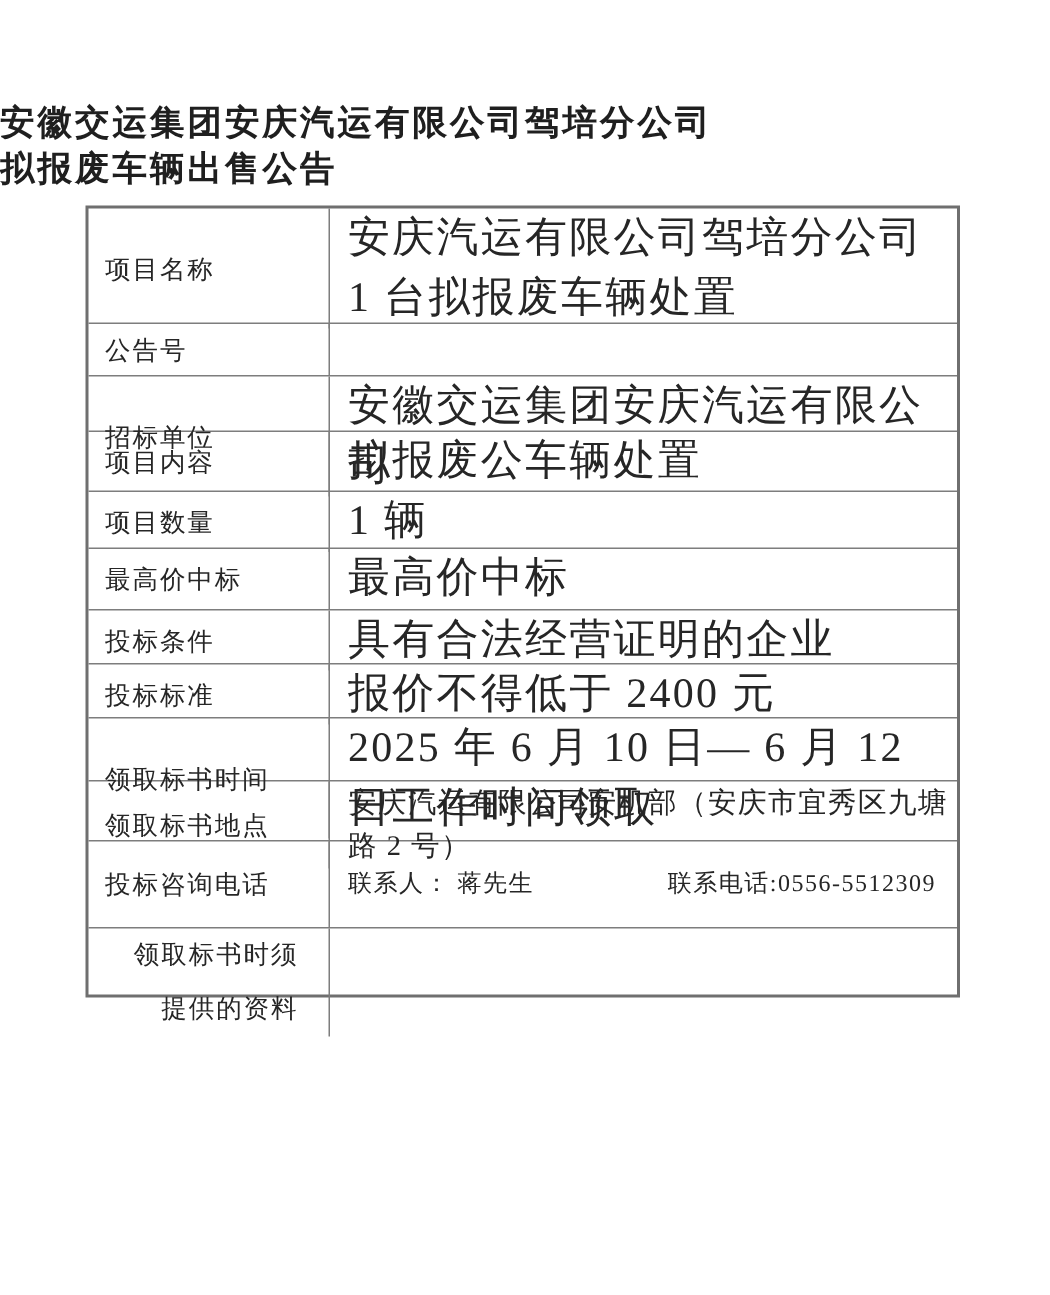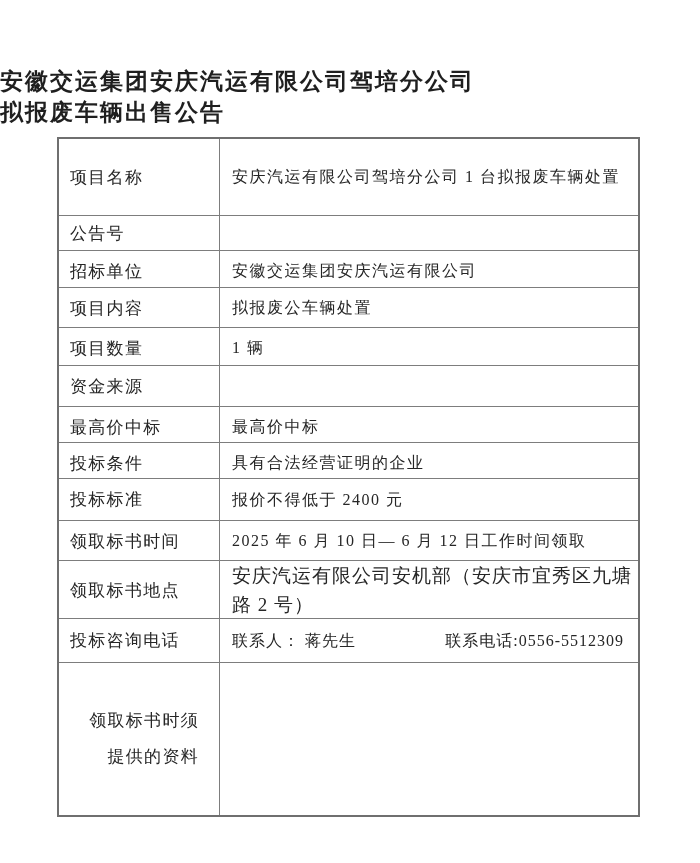--- a/index.html
+++ b/index.html
@@ -73,21 +73,21 @@
   .cell-label.center .label-text {
     max-width: 120px;
     text-align: right;
     line-height: 36px;
   }
   .cell-value {
     display: flex;
     align-items: center;
     padding: 0 4px 0 12px;
     box-sizing: border-box;
-    font-size: 16px;
+    font-size: 28px;
     letter-spacing: 1.5px;
     line-height: 40px;
   }
   .cell-value .value-text { width: 100%; }
   .cell-value.wrap2 { line-height: 29px; font-size: 19px; letter-spacing: 1px; }
   .cell-value.contact-row {
     font-size: 16px;
     letter-spacing: 1px;
     padding-right: 14px;
   }
@@ -150,28 +150,20 @@
 
   <div class="t-row">
     <div class="cell-label">
       <span class="label-text">项目数量</span>
     </div>
     <div class="cell-value">
       <div class="value-text">1 辆</div>
     </div>
   </div>
 
-  <div class="t-row">
-    <div class="cell-label">
-      <span class="label-text">资金来源</span>
-    </div>
-    <div class="cell-value">
-      <div class="value-text"></div>
-    </div>
-  </div>
 
   <div class="t-row">
     <div class="cell-label">
       <span class="label-text">最高价中标</span>
     </div>
     <div class="cell-value">
       <div class="value-text">最高价中标</div>
     </div>
   </div>
 

